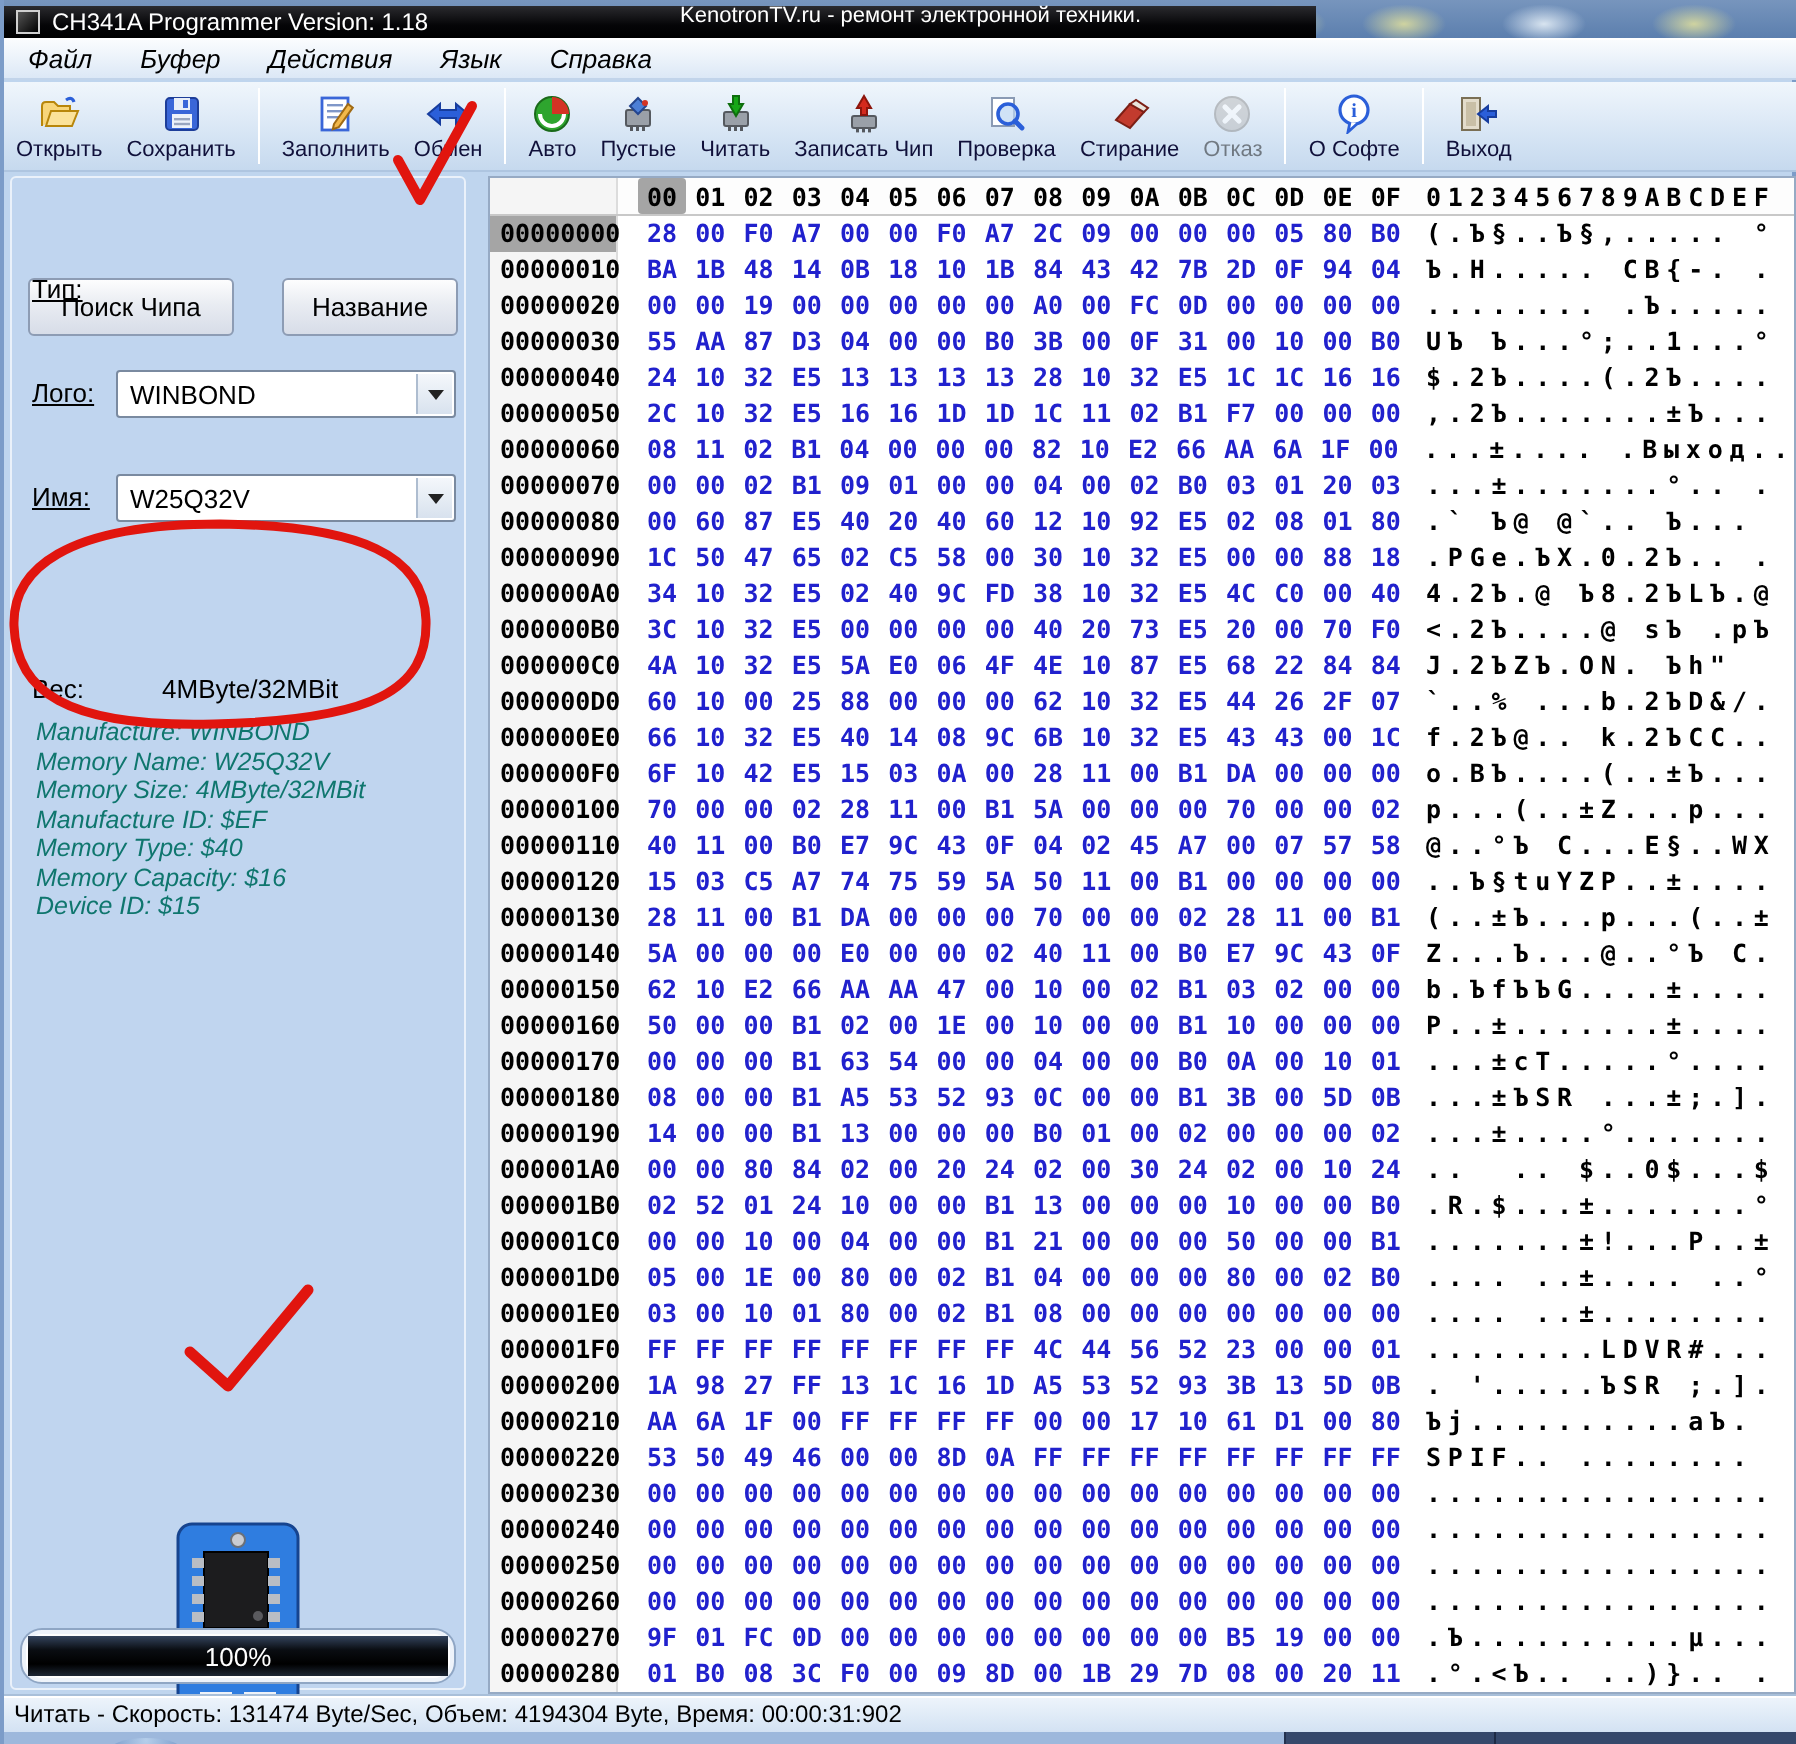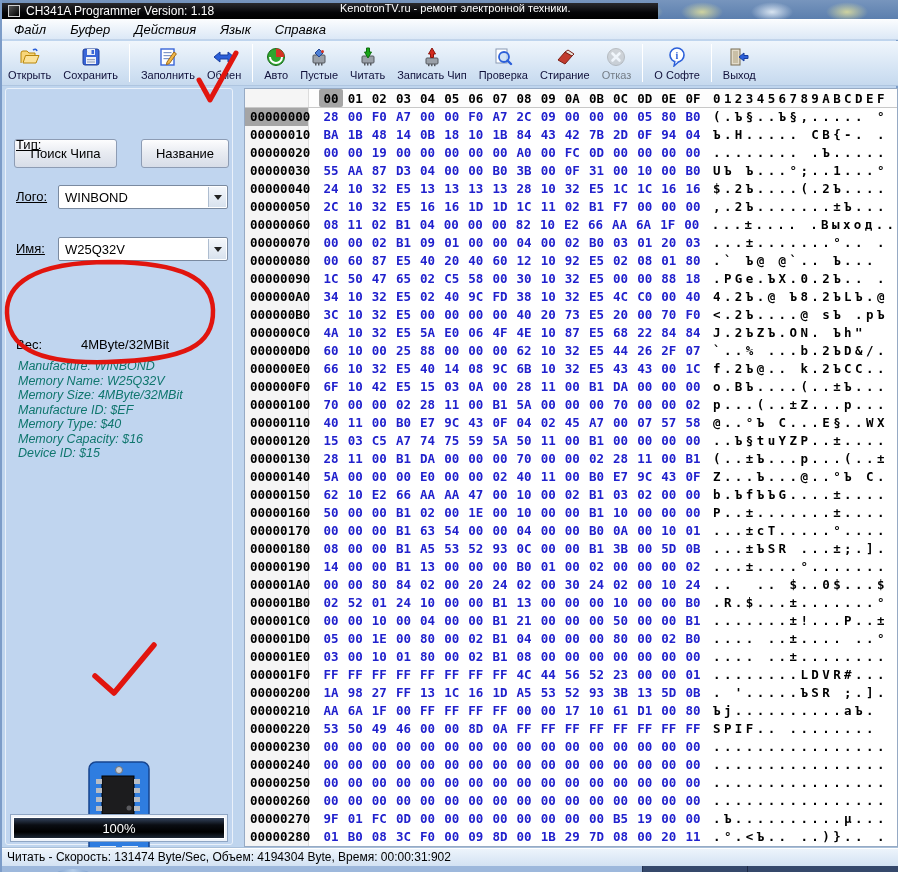--- a/index.html
+++ b/index.html
@@ -41,21 +41,21 @@
   .combo { position:absolute; left:52px; top:0; width:170px; height:24px; background:#fff; border:1px solid #7a8aa0; border-radius:2px; }
   .combo-text { position:absolute; left:6px; top:4px; font-size:13px; color:#000; white-space:nowrap; }
   .combo-arrow { position:absolute; right:1px; top:1px; bottom:1px; width:18px; background:linear-gradient(to bottom,#f4f7fb,#d8e2ee); border-left:1px solid #aebdd0; display:flex; align-items:center; justify-content:center; }
   .combo-arrow:after { content:""; border:4px solid transparent; border-top:5px solid #222; margin-top:4px; }
   #size-row { position:absolute; left:10px; top:248px; font-size:13px; color:#000; }
   #size-value { margin-left:39px; }
   #chip-info { position:absolute; left:12px; top:270px; font-size:12.5px; color:#0f766e; line-height:14.5px;font-style:italic; }
 
   
   #chip-wrap { position:absolute; left:82px; top:672px; }
-  #progress-wrap { position:absolute; left:5px; top:726px; width:216px; height:26px; border:2px solid #eef3fa; border-radius:0; background:#fff; box-shadow:0 0 0 1px #8fa6c4; }
+  #progress-wrap { position:absolute; left:5px; top:726px; width:216px; height:26px; border:2px solid #eef3fa; border-radius:10px; background:#fff; box-shadow:0 0 0 1px #8fa6c4; }
   #progress-bar { position:absolute; inset:1px; background:linear-gradient(to bottom,#33435c,#0a0d12 35%,#000 70%,#1d2735); display:flex; align-items:center; justify-content:center; }
   #progress-text { color:#fff; font-size:13px; }
 
   
   #hex-panel { position:absolute; left:242px; top:88px; width:654px; height:759px; background:#fff; border:1px solid #96aac4; overflow:hidden; font-family:"DejaVu Sans Mono",monospace; font-weight:bold; }
   #hex-header { display:flex; height:19px; line-height:19px; border-bottom:1px solid #c8c8c8; background:#fdfdfd; color:#000; font-size:12.5px; }
   .hex-row { display:flex; height:18px; line-height:18px; font-size:12.5px; }
   .h-addr { width:64px; padding-left:5px; color:#000; background:#f5f5f5; border-right:1px solid #dcdcdc; }
   .h-addr.sel { background:#a5a5a5; }
   .h-bytes { width:386px; display:flex; margin-left:10px; color:#2121cd; }

